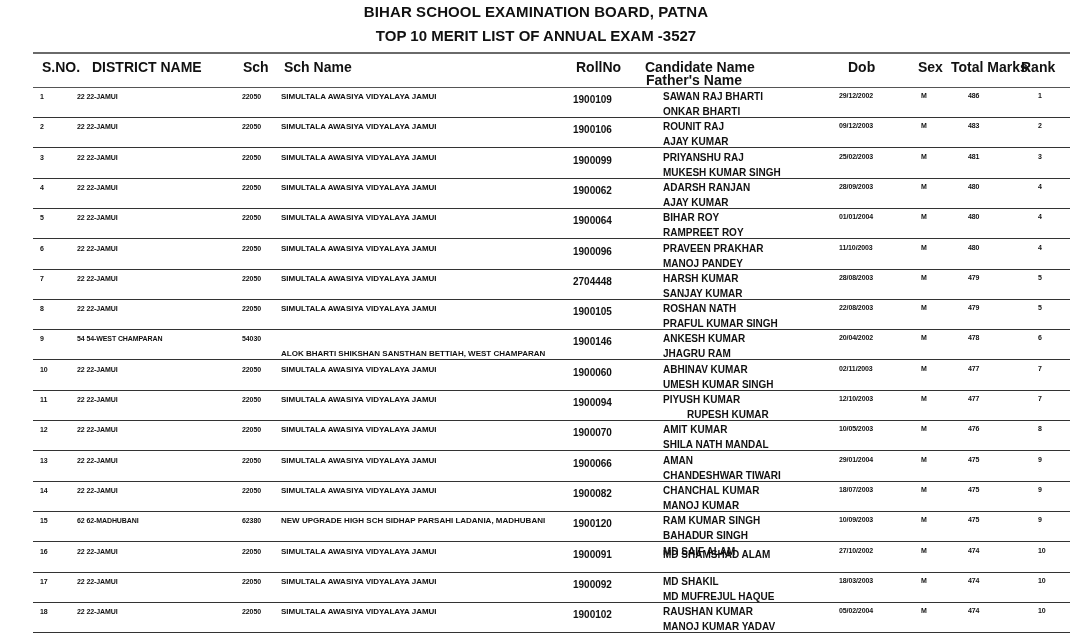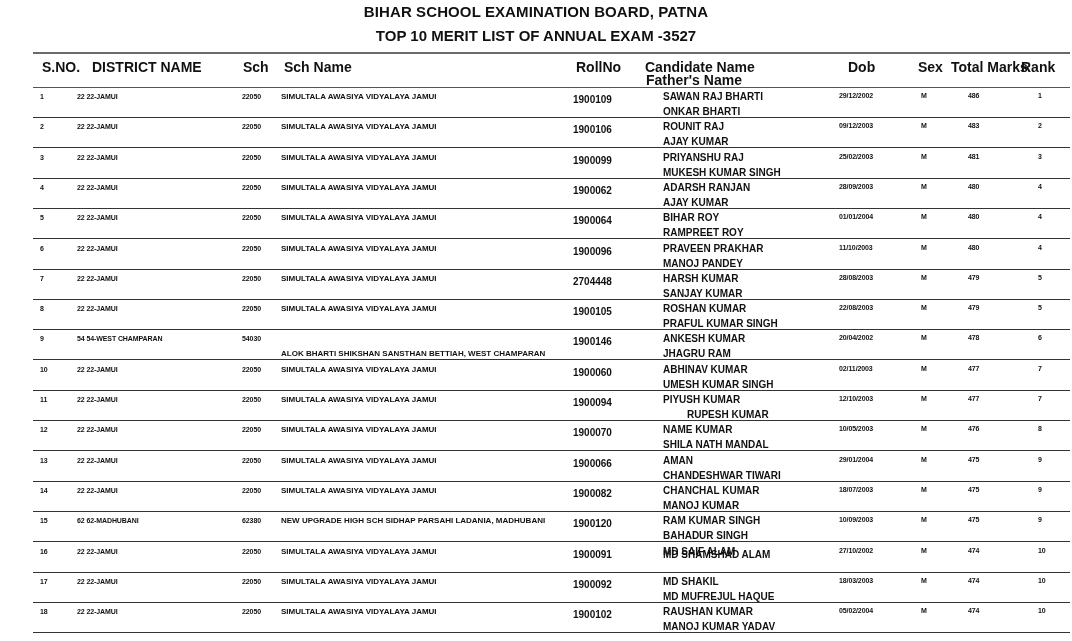--- a/index.html
+++ b/index.html
@@ -140,21 +140,21 @@
     <div class="cell sm" style="left:968px;top:4px;">479</div>
     <div class="cell sm" style="left:1038px;top:4px;">5</div>
     <div class="hthin" style="top:29px;"></div>
   </div>
     <div class="row" style="top: 300.1px;">
     <div class="cell sm" style="left:40px;top:5px;">8</div>
     <div class="cell sm" style="left:77px;top:5px;">22 22-JAMUI</div>
     <div class="cell sm" style="left:242px;top:5px;">22050</div>
     <div class="cell md" style="left:281px;top:4px;">SIMULTALA AWASIYA VIDYALAYA JAMUI</div>
     <div class="cell lg" style="left:573px;top:6px;">1900105</div>
-    <div class="cell cn" style="left:644px;top:3px;">ROSHAN KUMAR</div>
+    <div class="cell cn" style="left:644px;top:3px;">ROSHAN NATH</div>
     <div class="cell cn" style="left:644px;top:18px;">PRAFUL KUMAR SINGH</div>
     <div class="cell sm" style="left:839px;top:4px;">22/08/2003</div>
     <div class="cell sm" style="left:921px;top:4px;">M</div>
     <div class="cell sm" style="left:968px;top:4px;">479</div>
     <div class="cell sm" style="left:1038px;top:4px;">5</div>
     <div class="hthin" style="top:29px;"></div>
   </div>
     <div class="row" style="top: 330.4px;">
     <div class="cell sm" style="left:40px;top:5px;">9</div>
     <div class="cell sm" style="left:77px;top:5px;">54 54-WEST CHAMPARAN</div>
@@ -196,21 +196,21 @@
     <div class="cell sm" style="left:968px;top:4px;">477</div>
     <div class="cell sm" style="left:1038px;top:4px;">7</div>
     <div class="hthin" style="top:29px;"></div>
   </div>
     <div class="row" style="top: 421.3px;">
     <div class="cell sm" style="left:40px;top:5px;">12</div>
     <div class="cell sm" style="left:77px;top:5px;">22 22-JAMUI</div>
     <div class="cell sm" style="left:242px;top:5px;">22050</div>
     <div class="cell md" style="left:281px;top:4px;">SIMULTALA AWASIYA VIDYALAYA JAMUI</div>
     <div class="cell lg" style="left:573px;top:6px;">1900070</div>
-    <div class="cell cn" style="left:644px;top:3px;">NAME KUMAR</div>
+    <div class="cell cn" style="left:644px;top:3px;">AMIT KUMAR</div>
     <div class="cell cn" style="left:644px;top:18px;">SHILA NATH MANDAL</div>
     <div class="cell sm" style="left:839px;top:4px;">10/05/2003</div>
     <div class="cell sm" style="left:921px;top:4px;">M</div>
     <div class="cell sm" style="left:968px;top:4px;">476</div>
     <div class="cell sm" style="left:1038px;top:4px;">8</div>
     <div class="hthin" style="top:29px;"></div>
   </div>
     <div class="row" style="top: 451.6px;">
     <div class="cell sm" style="left:40px;top:5px;">13</div>
     <div class="cell sm" style="left:77px;top:5px;">22 22-JAMUI</div>

